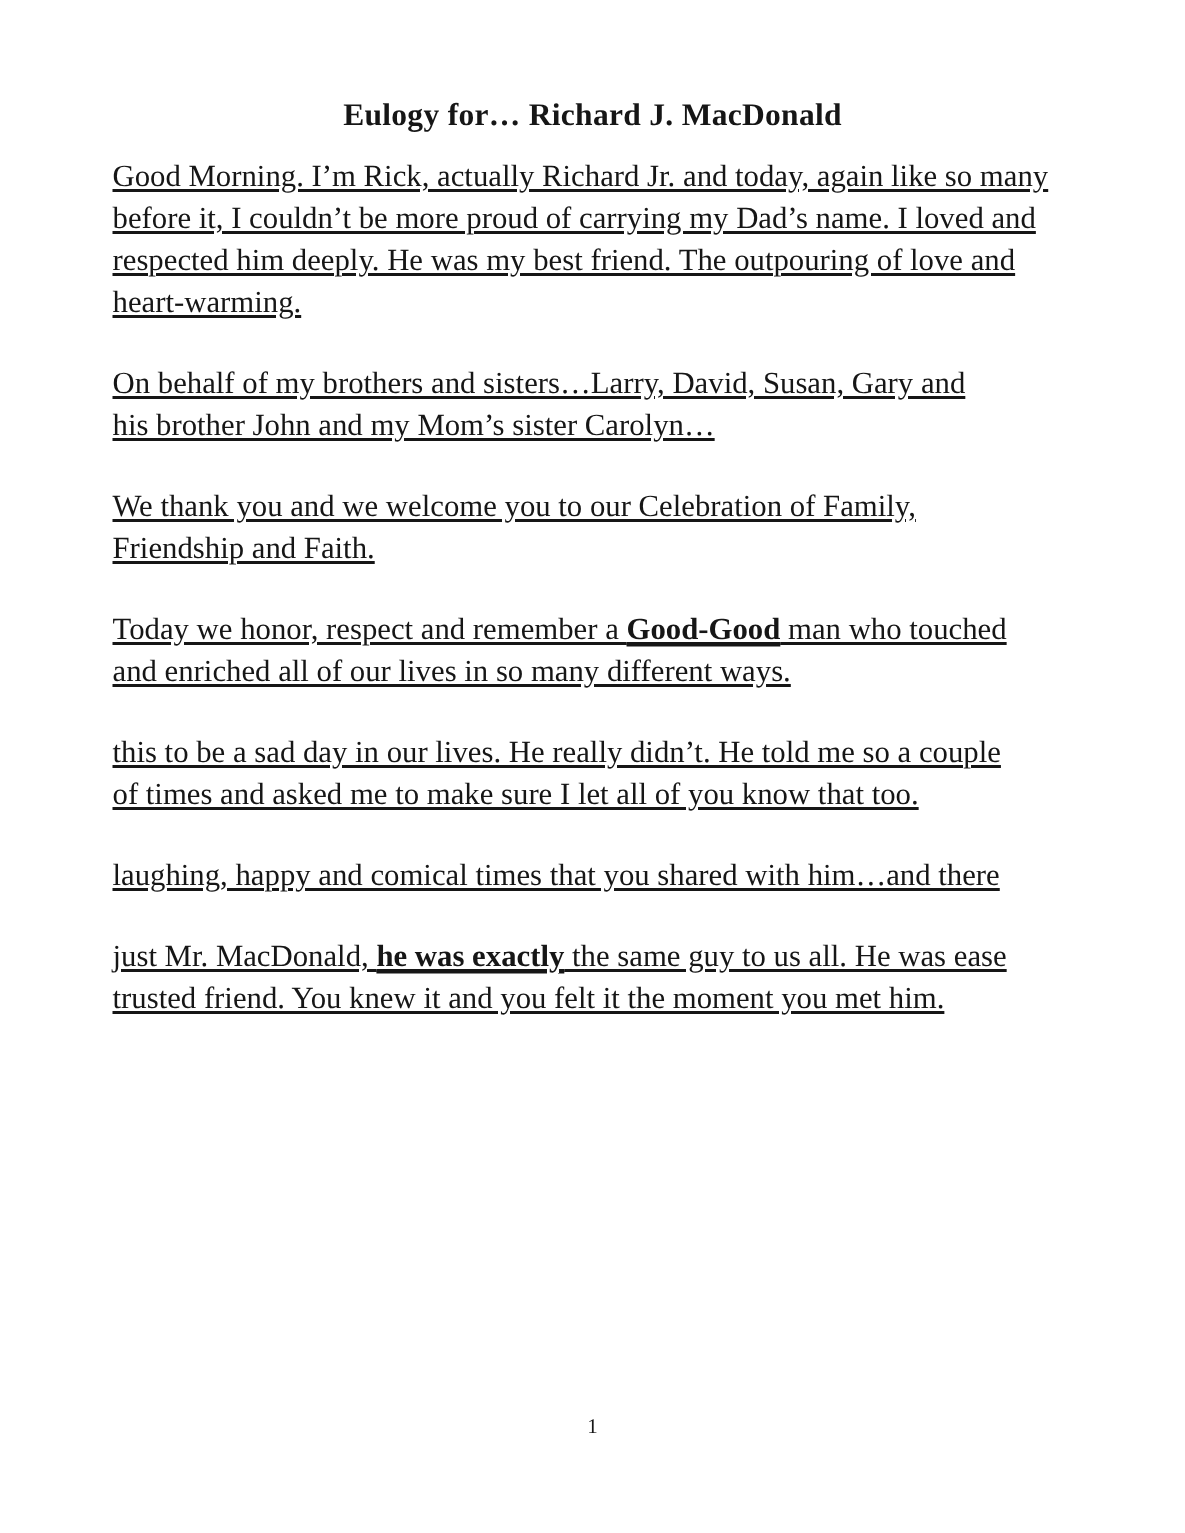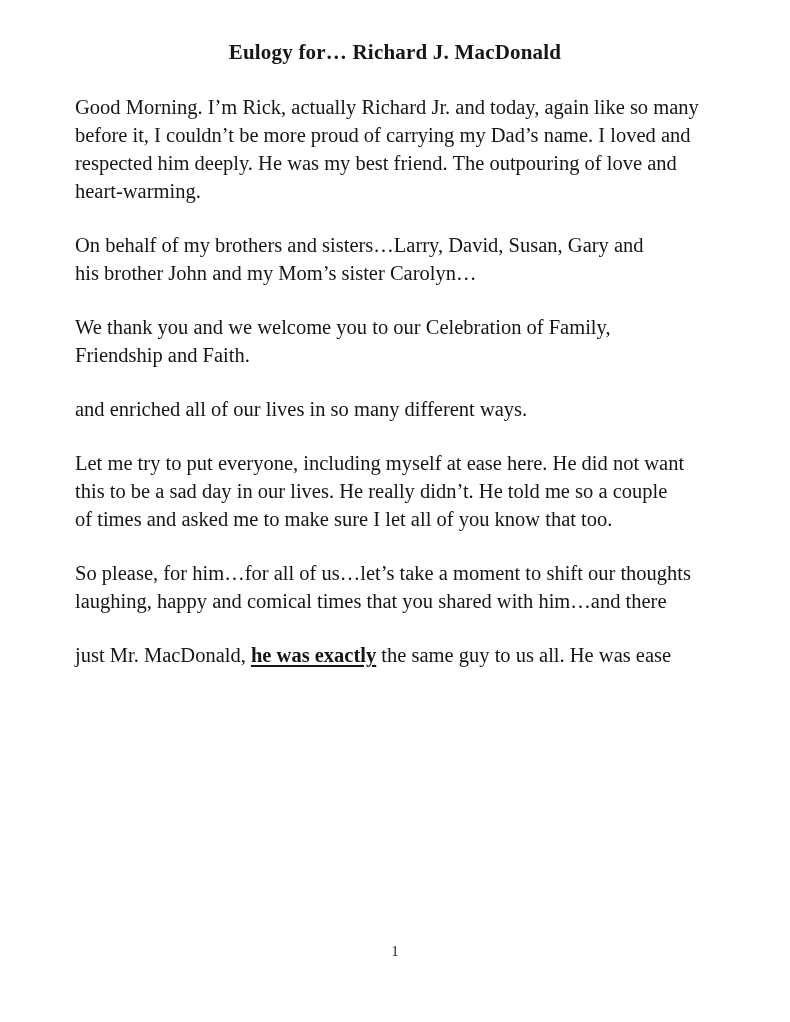--- a/index.html
+++ b/index.html
@@ -10,31 +10,32 @@
   .page {
     position: relative;
     width: 790px;
     height: 1022px;
     background: #ffffff;
     color: #161616;
     font-family: "Liberation Serif", "DejaVu Serif", serif;
     overflow: hidden;
   }
   .doc-title {
-    margin-top: 40px;
+    margin-top: 64px;
     text-align: center;
     font-weight: bold;
     font-size: 21px;
     letter-spacing: 0.2px;
   }
   .content {
     position: absolute;
-    top: 93px;
+    top: 104px;
     left: 75px;
     right: 60px;
+    text-decoration: underline;
   }
   .paragraph {
     margin: 0 0 26px 0;
     font-size: 20.5px;
   }
   .line {
     white-space: nowrap;
     line-height: 28px;
     height: 28px;
   }
@@ -68,32 +69,32 @@
       </div>
       <div class="paragraph">
         <div class="line"><span>On behalf of my brothers and sisters…Larry, David, Susan, Gary and</span></div>
         <div class="line"><span>his brother John and my Mom’s sister Carolyn…</span></div>
       </div>
       <div class="paragraph">
         <div class="line"><span>We thank you and we welcome you to our Celebration of Family,</span></div>
         <div class="line"><span>Friendship and Faith.</span></div>
       </div>
       <div class="paragraph">
+        <div class="line"><span>Today we honor, respect and remember a </span><span class="bold underline">Good-Good</span><span> man who touched</span></div>
         <div class="line"><span>and enriched all of our lives in so many different ways.</span></div>
       </div>
       <div class="paragraph">
-        <div class="line"><span>Let me try to put everyone, including myself at ease here. He did not want</span></div>
         <div class="line"><span>this to be a sad day in our lives. He really didn’t. He told me so a couple</span></div>
         <div class="line"><span>of times and asked me to make sure I let all of you know that too.</span></div>
       </div>
       <div class="paragraph">
-        <div class="line"><span>So please, for him…for all of us…let’s take a moment to shift our thoughts</span></div>
         <div class="line"><span>laughing, happy and comical times that you shared with him…and there</span></div>
       </div>
       <div class="paragraph">
         <div class="line"><span>just Mr. MacDonald, </span><span class="bold underline">he was exactly</span><span> the same guy to us all. He was ease</span></div>
+        <div class="line"><span>trusted friend. You knew it and you felt it the moment you met him.</span></div>
       </div>
     </div>
 
   <div class="page-footer">
     <span>1</span>
   </div>
 </div>
 
 </body></html>

